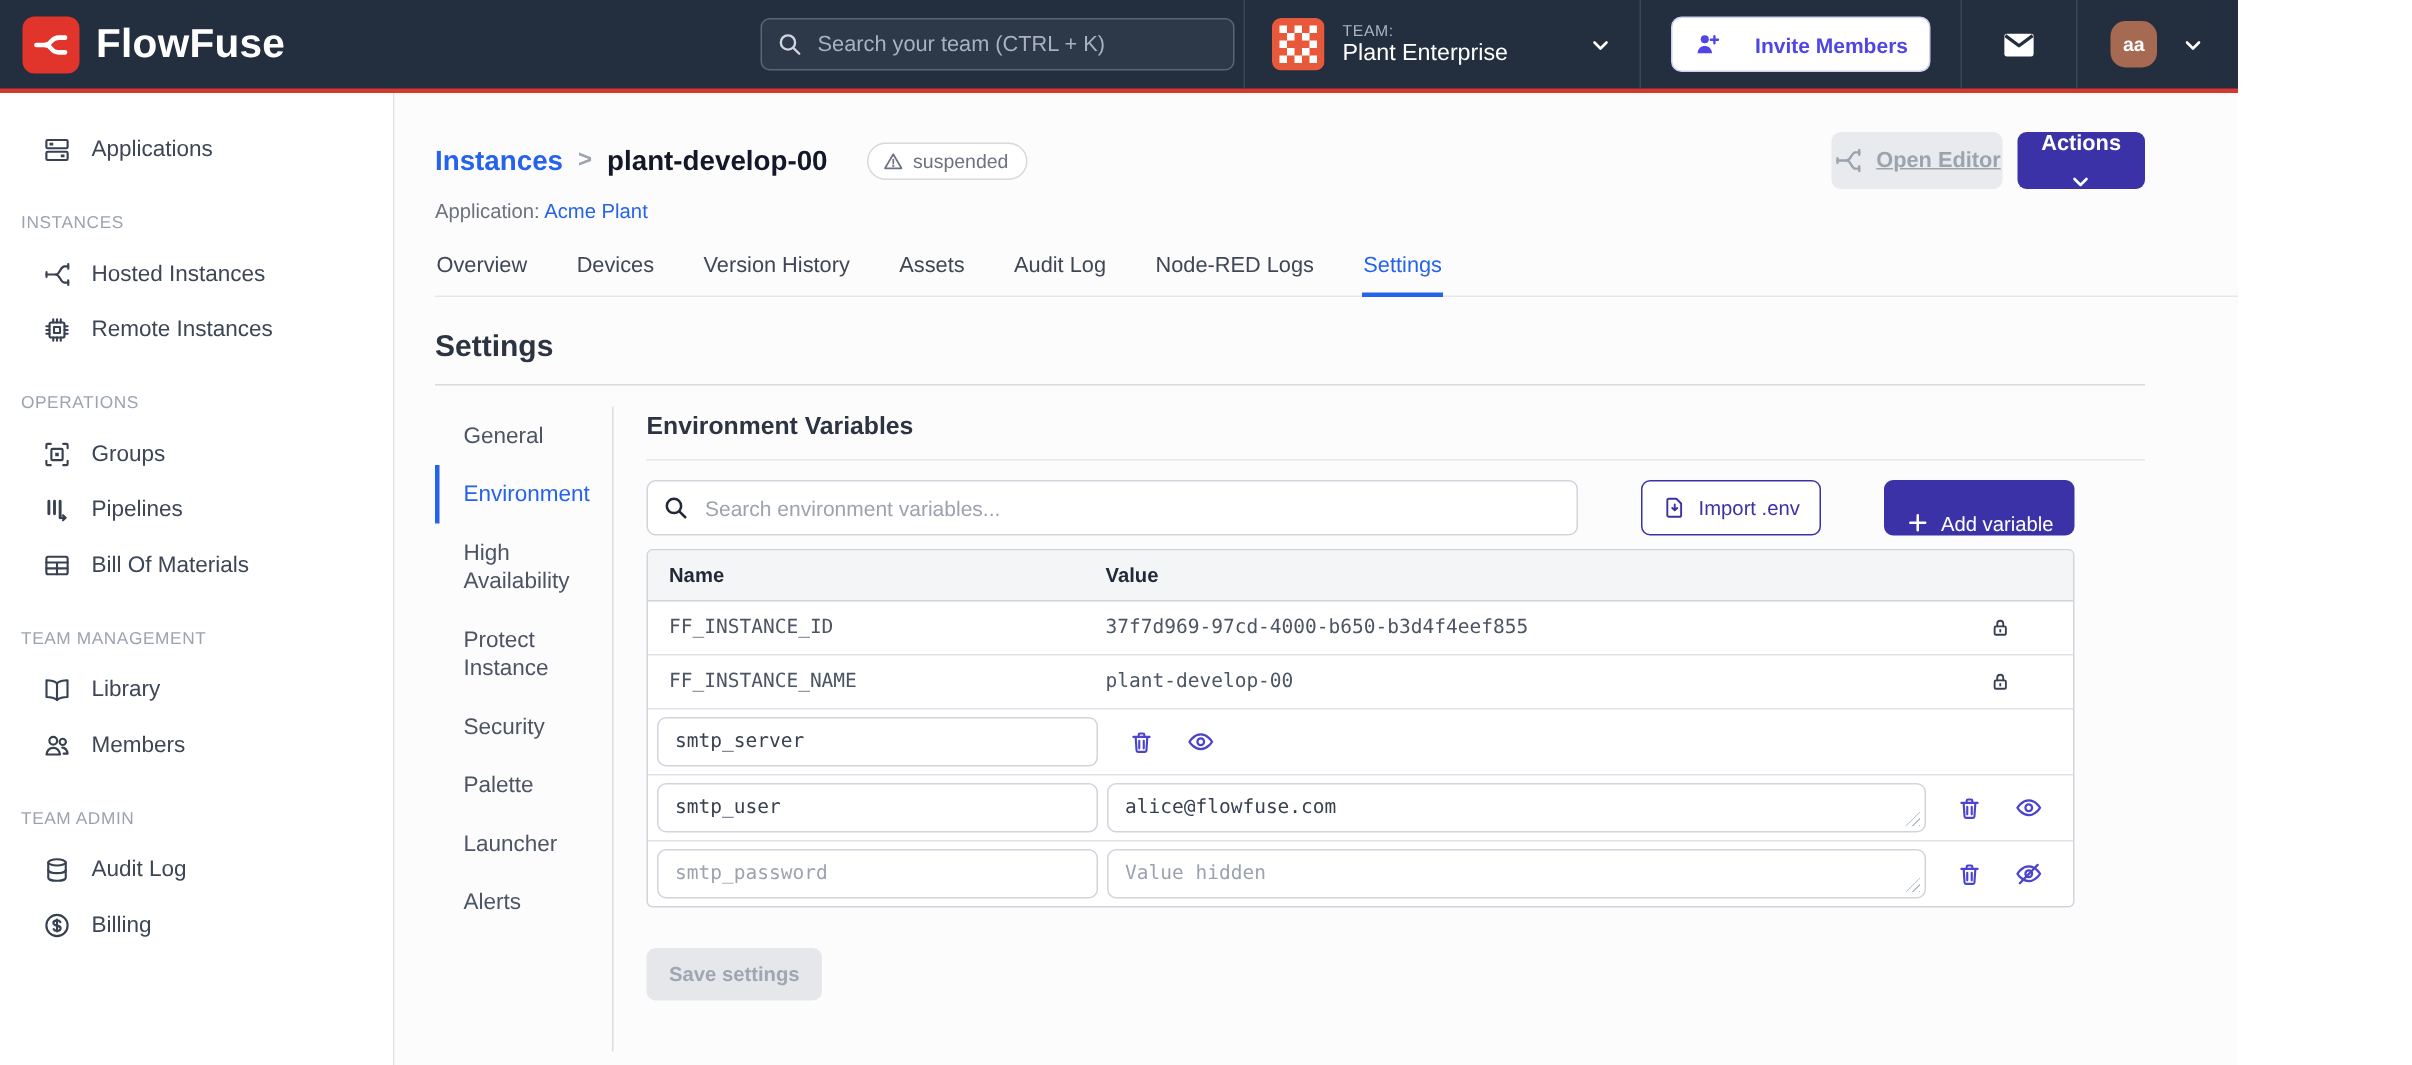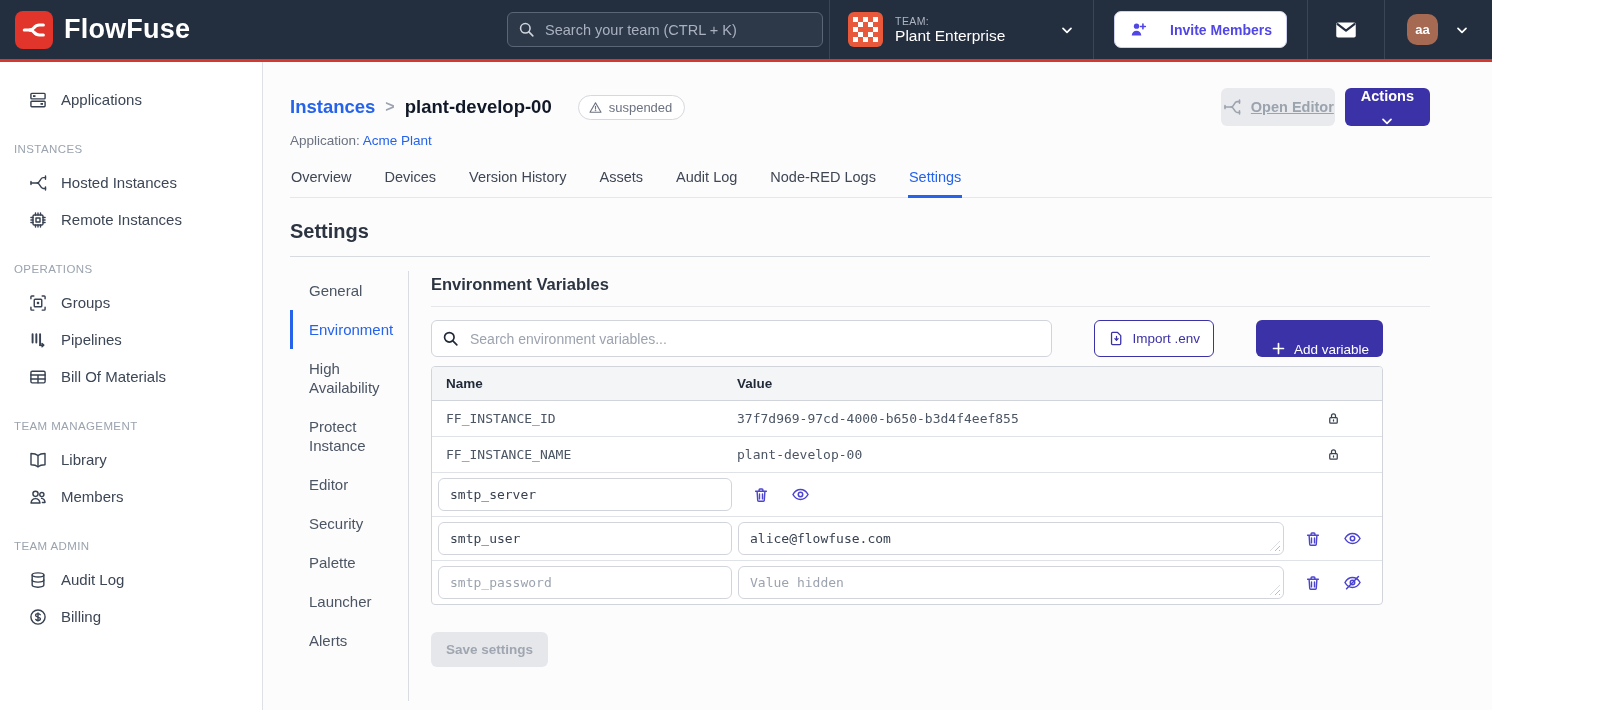--- a/index.html
+++ b/index.html
@@ -353,21 +353,20 @@
 
       <h2 class="settings-title">Settings</h2>
       <hr class="settings-div">
 
       <div class="settings-body">
         <div class="subnav" id="subnav">
             <div>General</div>
             <div class="active">Environment</div>
             <div>High Availability</div>
             <div>Protect Instance</div>
-            <div>Editor</div>
             <div>Security</div>
             <div>Palette</div>
             <div>Launcher</div>
             <div>Alerts</div>
           </div>
 
         <section class="env-panel">
           <h3 class="env-title">Environment Variables</h3>
           <hr class="env-div">
           <div class="env-inner">

